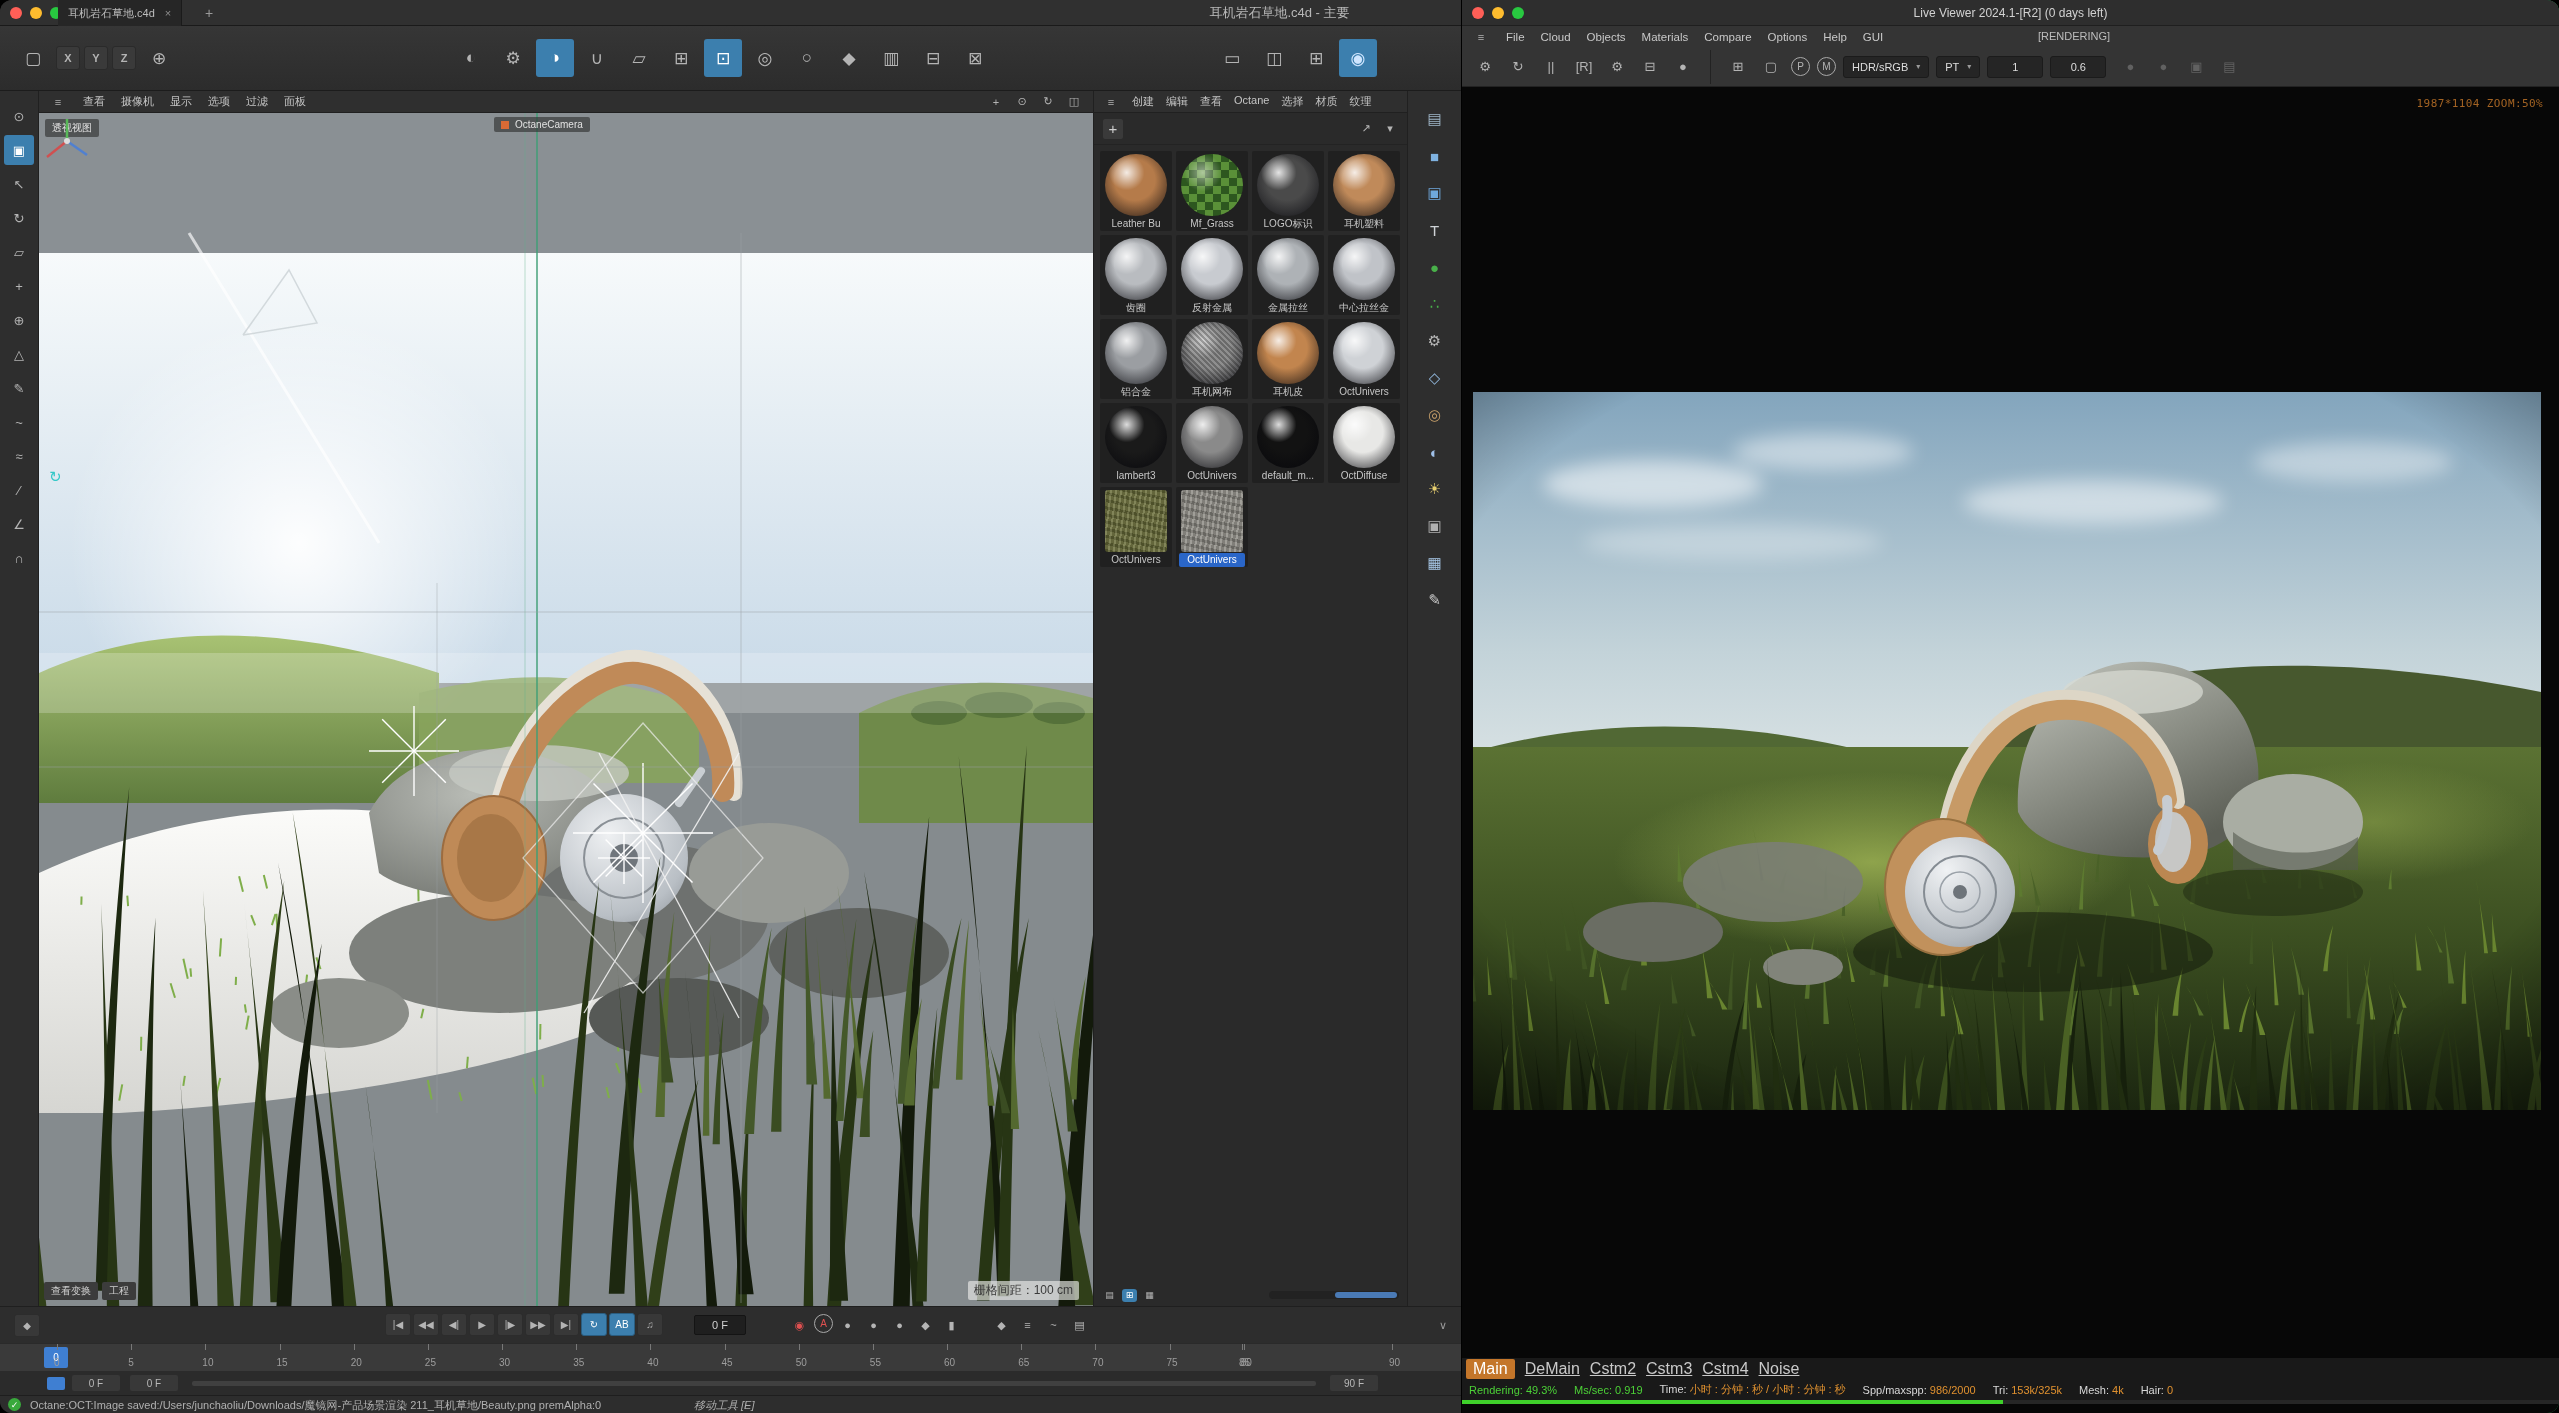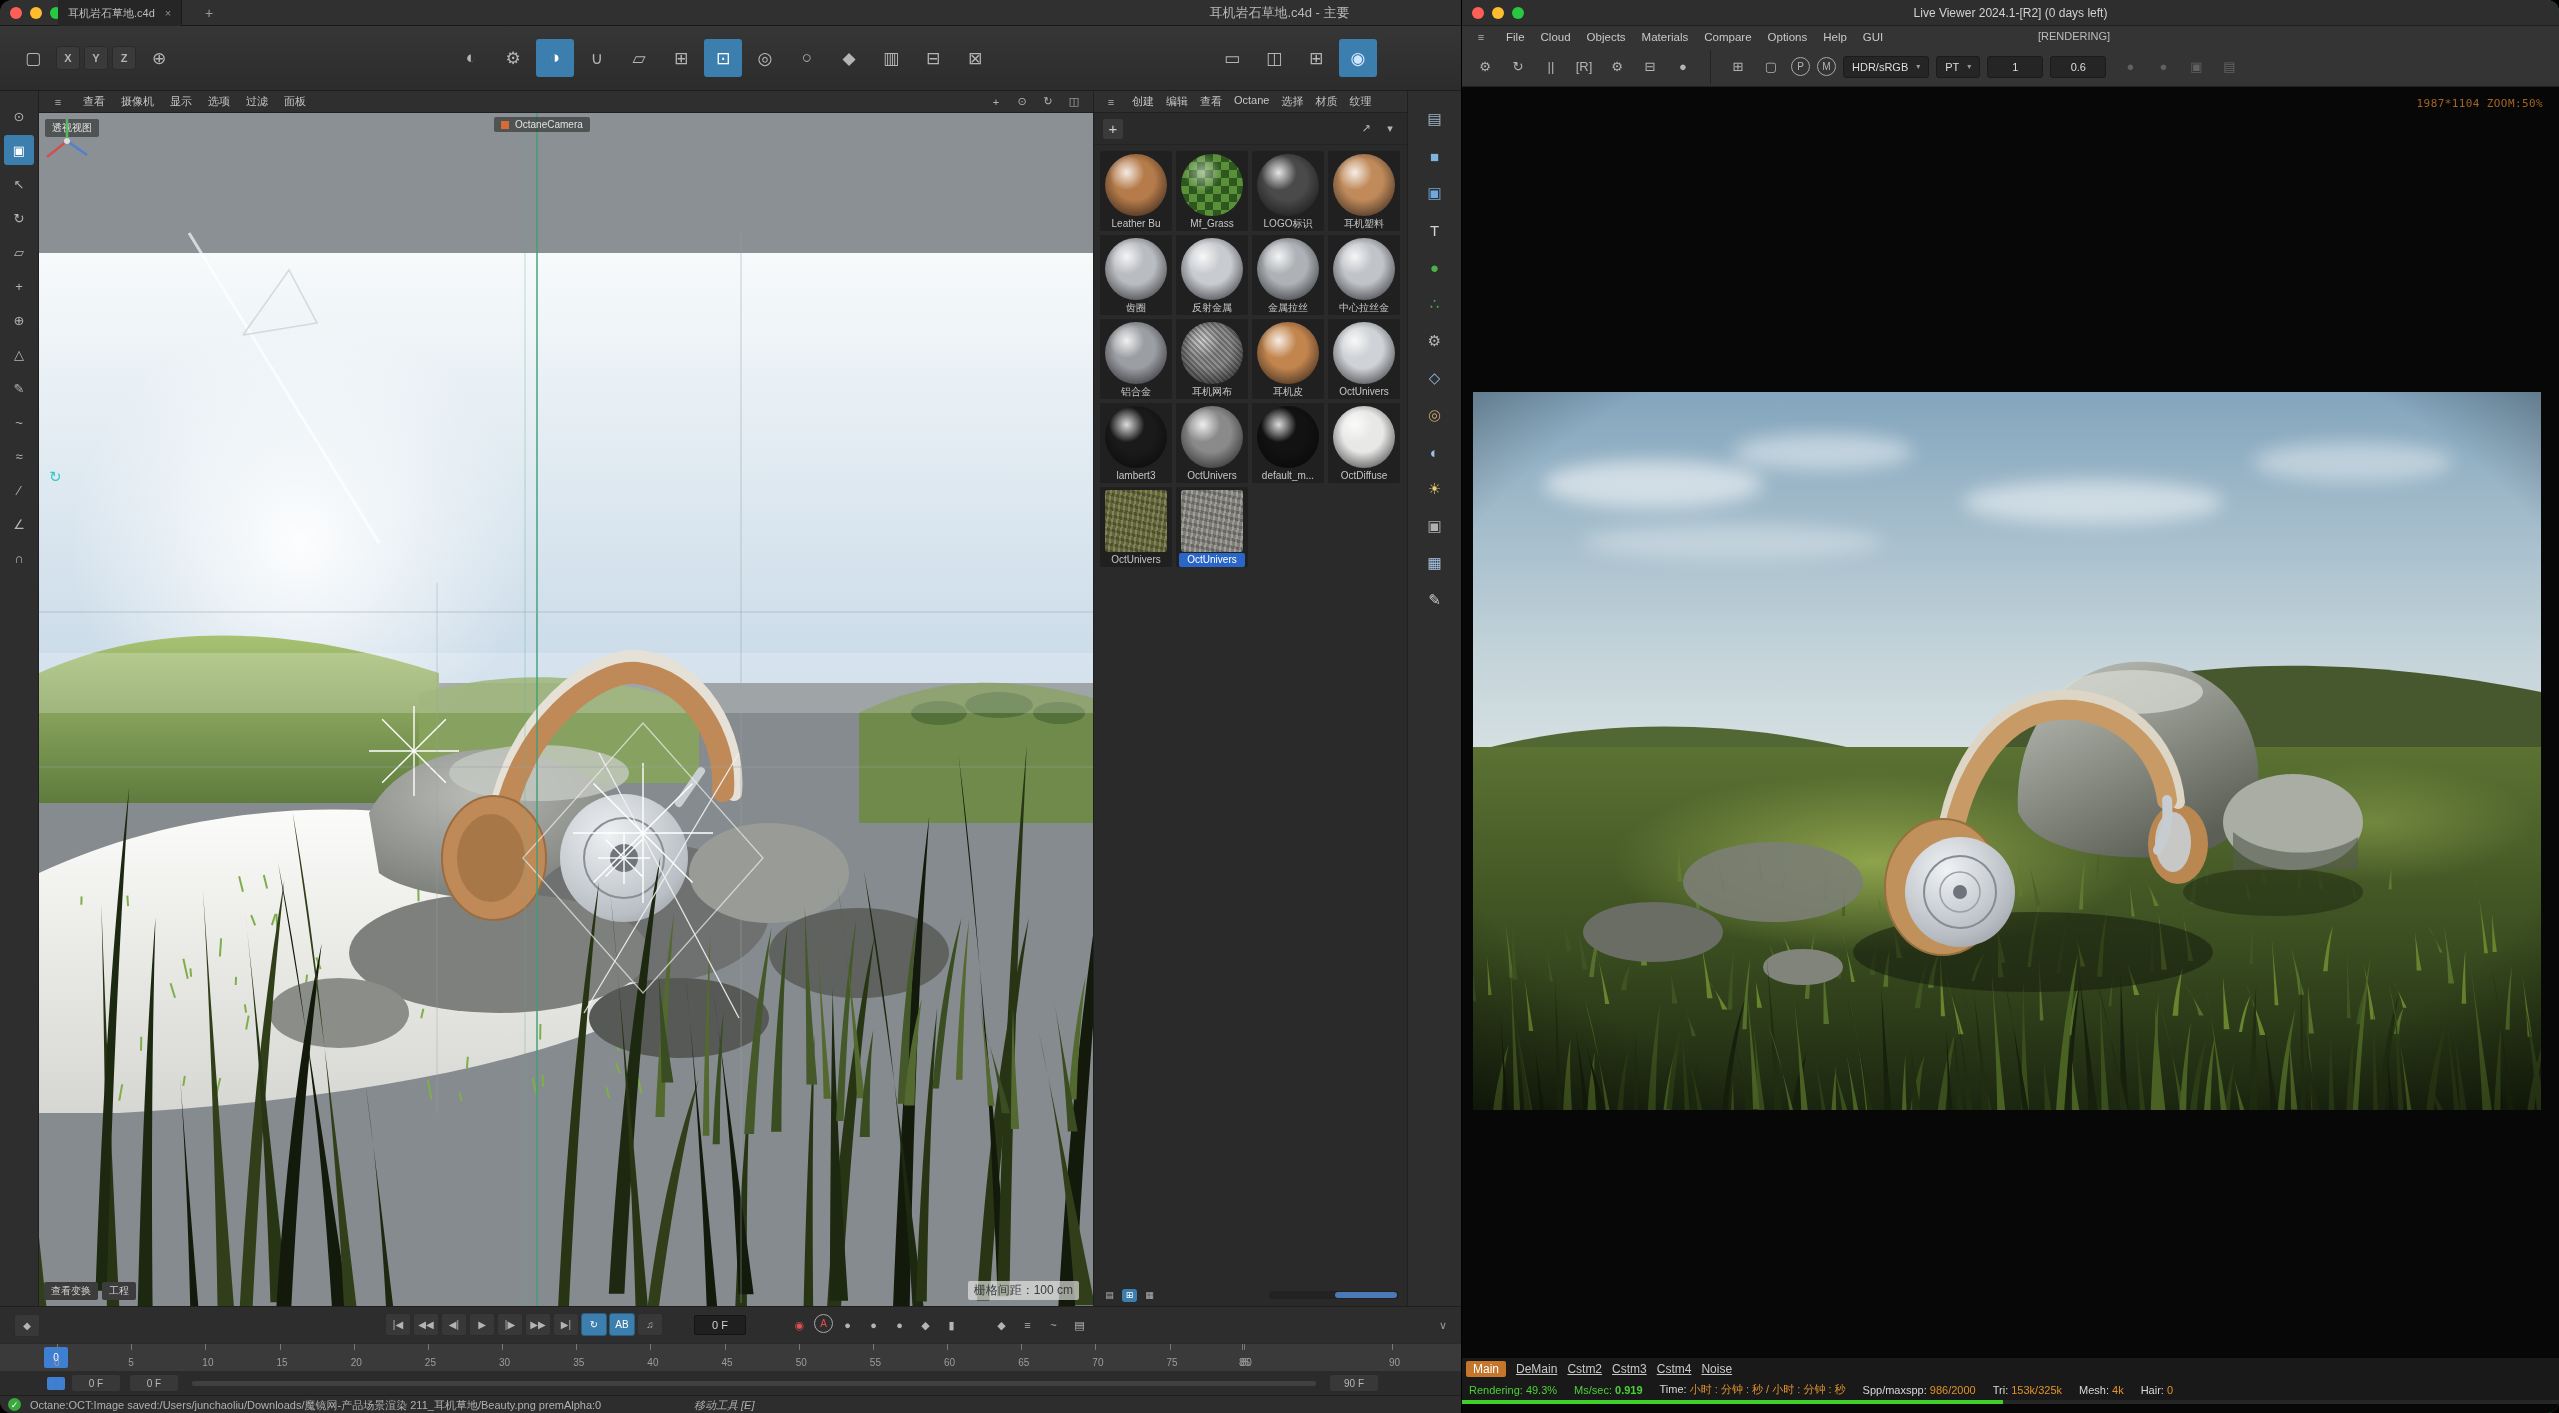--- a/index.html
+++ b/index.html
@@ -115,21 +115,21 @@
     padding:0 8px;font-size:11px;color:#ddd;}
   .lv-dd .caret{font-size:8px;color:#9a9a9a;}
   .lv-field{width:56px;height:22px;background:#252525;border:1px solid #1b1b1b;border-radius:3px;color:#ddd;font-size:11px;
     display:flex;align-items:center;justify-content:center;}
   .dim{opacity:.35;}
   .lv-canvas{position:absolute;left:0;top:87px;right:0;bottom:0;background:#070707;}
   .render-img{position:absolute;left:11px;top:305px;width:1068px;height:718px;}
   .render-img svg{display:block;}
   .overlay-info{position:absolute;right:16px;top:10px;color:rgba(190,115,40,.85);font-size:11px;letter-spacing:.4px;font-family:"DejaVu Sans Mono","Liberation Mono",monospace;}
   .lv-tabs{position:absolute;left:0;right:0;top:1358px;height:21px;background:#191919;display:flex;align-items:center;gap:10px;padding:0 4px;z-index:3;}
-  .lv-tab{font-size:12px;color:#c9c9c9;text-decoration:underline;}
+  .lv-tab{font-size:16px;color:#c9c9c9;text-decoration:underline;}
   .lv-tab.active{background:var(--tab-orange,#c4762a);color:#fff;text-decoration:none;padding:1px 7px;border-radius:2px;}
   .lv-status{position:absolute;left:0;right:0;top:1379px;height:21px;background:#191919;display:flex;align-items:center;gap:17px;padding:0 7px;font-size:11px;z-index:3;}
   .lv-status .seg{white-space:nowrap;}
   .lv-progress{position:absolute;left:0;right:0;top:1400px;height:4px;background:#262626;z-index:3;}
   #lv-fill{height:100%;background:var(--progress-green,#3ecf2a);}
 </style>
 </head>
 <body>
 
 <div id="screen">
@@ -964,21 +964,21 @@
     <div class="lv-tabs" id="lv-tabs">
         <span class="lv-tab active">Main</span>
         <span class="lv-tab">DeMain</span>
         <span class="lv-tab">Cstm2</span>
         <span class="lv-tab">Cstm3</span>
         <span class="lv-tab">Cstm4</span>
         <span class="lv-tab">Noise</span>
       </div>
     <div class="lv-status" id="lv-status">
         <span class="seg"><span style="color: rgb(76, 209, 55);">Rendering: </span><span style="color: rgb(76, 209, 55);">49.3%</span></span>
-        <span class="seg"><span style="color: rgb(76, 209, 55);">Ms/sec: </span><span style="color: rgb(76, 209, 55); font-weight: bold;">0.919</span></span>
+        <span class="seg"><span style="color: rgb(76, 209, 55);">Ms/sec: </span><span style="color: rgb(76, 209, 55);">0.919</span></span>
         <span class="seg"><span style="color: rgb(216, 216, 216);">Time: </span><span style="color: rgb(224, 145, 47);">小时 : 分钟 : 秒 / 小时 : 分钟 : 秒</span></span>
         <span class="seg"><span style="color: rgb(216, 216, 216);">Spp/maxspp: </span><span style="color: rgb(224, 145, 47);">986/2000</span></span>
         <span class="seg"><span style="color: rgb(216, 216, 216);">Tri: </span><span style="color: rgb(224, 145, 47);">153k/325k</span></span>
         <span class="seg"><span style="color: rgb(216, 216, 216);">Mesh: </span><span style="color: rgb(224, 145, 47);">4k</span></span>
         <span class="seg"><span style="color: rgb(216, 216, 216);">Hair: </span><span style="color: rgb(224, 145, 47);">0</span></span>
       </div>
     <div class="lv-progress">
       <div id="lv-fill" style="width: 49.3%;"></div>
     </div>
   </div>

